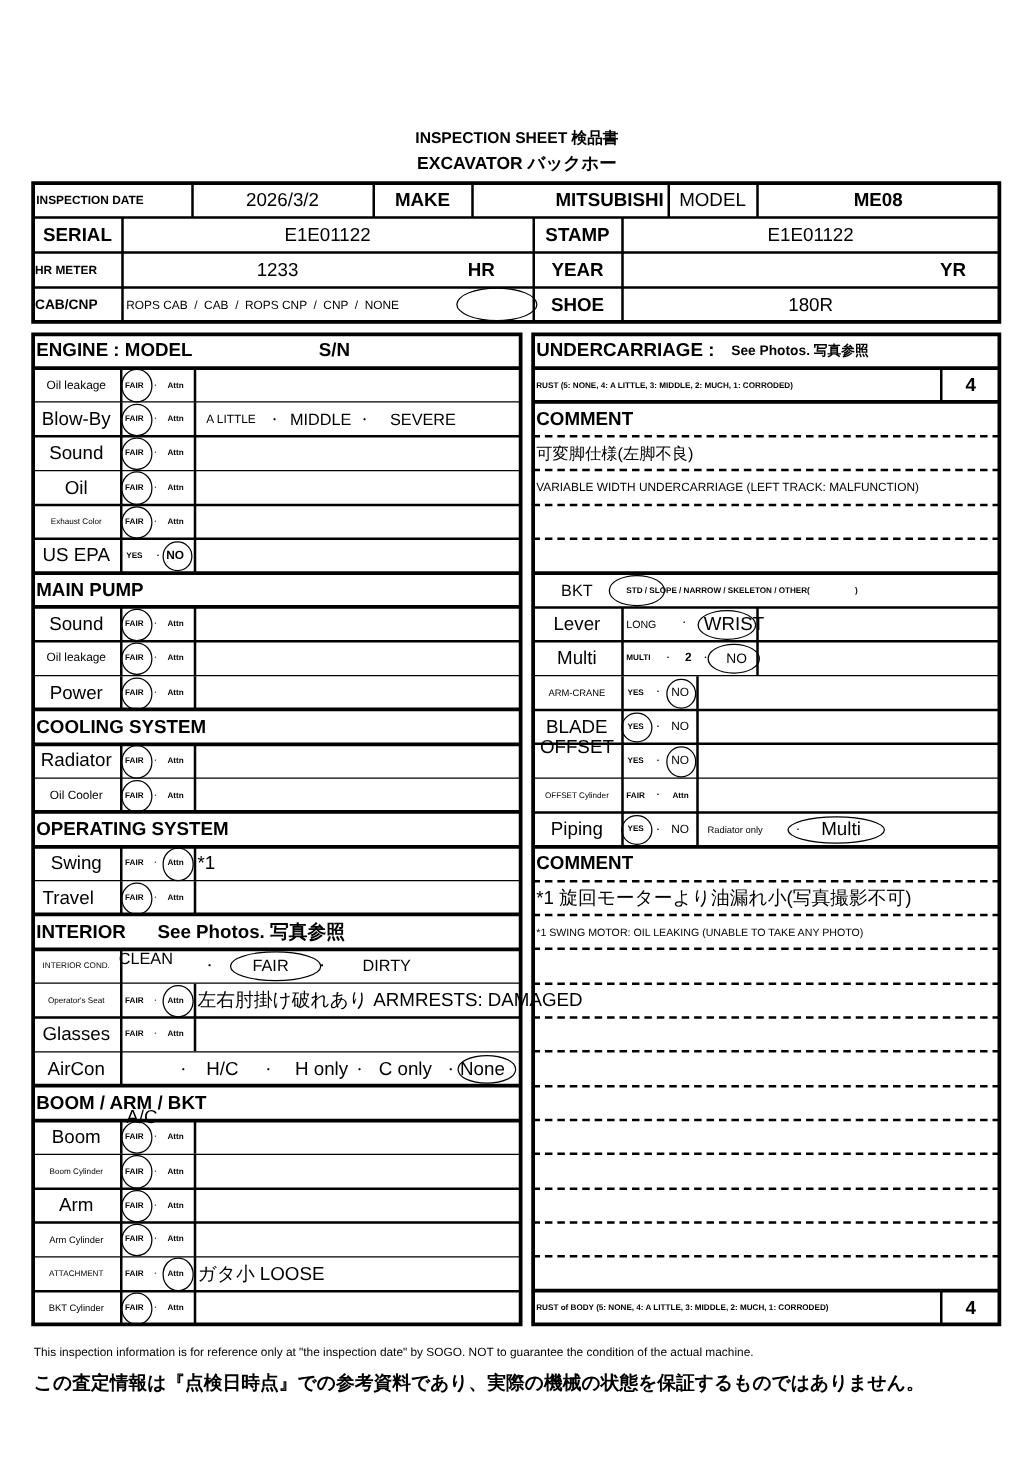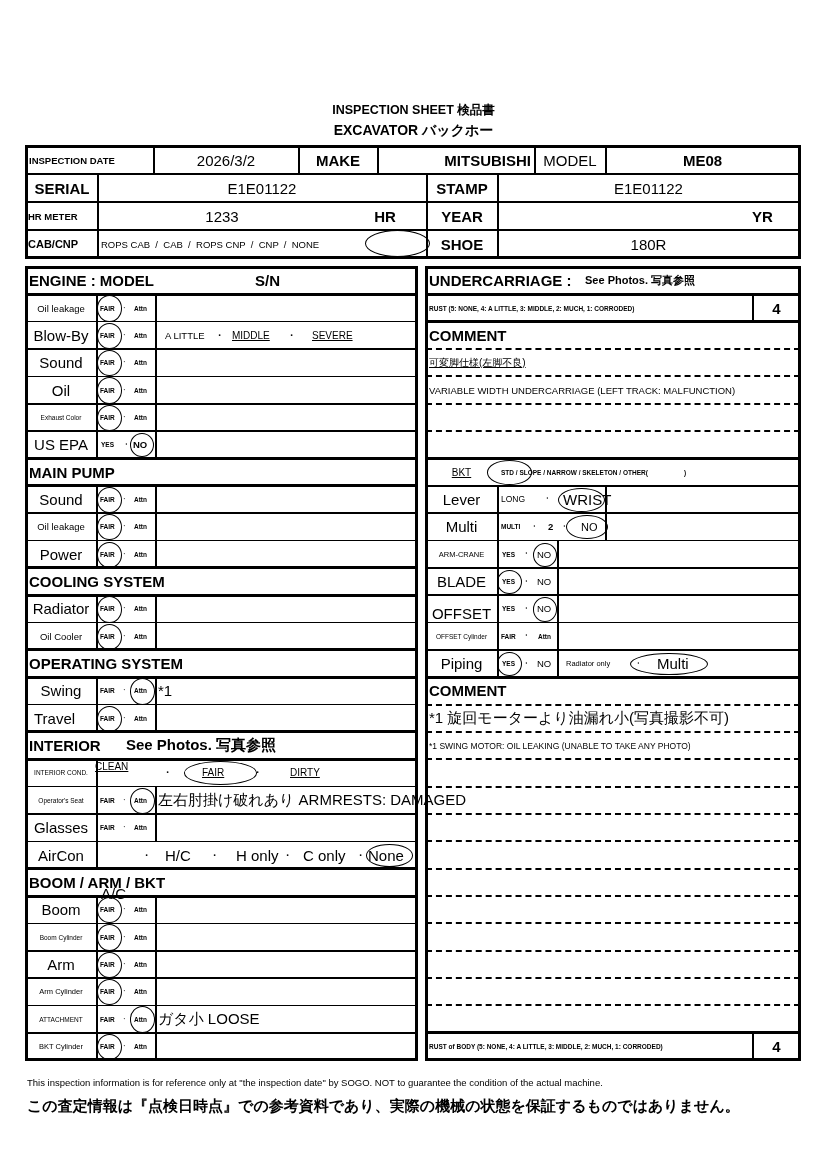--- a/index.html
+++ b/index.html
@@ -14,21 +14,21 @@
   .hl { position:absolute; height:1.5px; background:#000; }
   .hlt { position:absolute; height:3px; background:#000; }
   .dl { position:absolute; height:0; border-top:2px dashed #000; }
   .b { font-weight:bold; }
   .oval { position:absolute; border:1.6px solid #000; border-radius:50%; box-sizing:border-box; }
   .s7 { font-size:7.5px; }
   .s8 { font-size:8.5px; }
   .s9 { font-size:9.5px; }
   .s10 { font-size:11px; }
   .s11 { font-size:15px; }
-  .s12 { font-size:10px;text-decoration:underline; }
+  .s12 { font-size:13px; }
   .tiny { font-size:6.5px; }
   .foot1 { position:absolute; left:27px; top:1077px; font-size:9.5px; }
   .foot2 { position:absolute; left:27px; top:1097px; font-size:15px; font-weight:bold; }
 </style>
 </head>
 <body>
 
 <div class="title t1">INSPECTION SHEET 検品書</div>
 <div class="title t2">EXCAVATOR  バックホー</div>
 
@@ -359,21 +359,21 @@
     <div class="oval" style="left: 533px; top: 542.5px; width: 24px; height: 24.35px;"></div>
     <div class="hl" style="left: 426px; top: 567.1px; width: 374px;"></div>
     <div class="cell c s11" style="left: 426px; top: 567.85px; width: 71px; height: 27.35px;">BLADE</div>
     <div class="vl" style="left: 497px; top: 567.85px; height: 27.35px;"></div>
     <div class="vl" style="left: 557px; top: 567.85px; height: 27.35px;"></div>
     <div class="cell tiny b" style="left: 502px; top: 567.85px; height: 27.35px;">YES</div>
     <div class="cell s8" style="left: 522px; top: 567.85px; height: 27.35px;">・</div>
     <div class="cell s9" style="left: 537px; top: 567.85px; height: 27.35px;">NO</div>
     <div class="oval" style="left: 497px; top: 569.85px; width: 25px; height: 24.35px;"></div>
     <div class="hl" style="left: 426px; top: 594.45px; width: 374px;"></div>
-    <div class="cell c s11" style="left: 426px; top: 600px; width: 71px; height: 27.35px;">OFFSET</div>
+    <div class="cell c s11" style="left: 426px; top: 584px; width: 71px; height: 27.35px;">OFFSET</div>
     <div class="vl" style="left: 497px; top: 595.2px; height: 27.35px;"></div>
     <div class="vl" style="left: 557px; top: 595.2px; height: 27.35px;"></div>
     <div class="cell tiny b" style="left: 502px; top: 595.2px; height: 27.35px;">YES</div>
     <div class="cell s8" style="left: 522px; top: 595.2px; height: 27.35px;">・</div>
     <div class="cell s9" style="left: 537px; top: 595.2px; height: 27.35px;">NO</div>
     <div class="oval" style="left: 533px; top: 597.2px; width: 24px; height: 24.35px;"></div>
     <div class="hl" style="left: 426px; top: 621.8px; width: 374px;"></div>
     <div class="cell c tiny" style="left: 426px; top: 622.55px; width: 71px; height: 27.35px;">OFFSET Cylinder</div>
     <div class="vl" style="left: 497px; top: 622.55px; height: 27.35px;"></div>
     <div class="vl" style="left: 557px; top: 622.55px; height: 27.35px;"></div>

